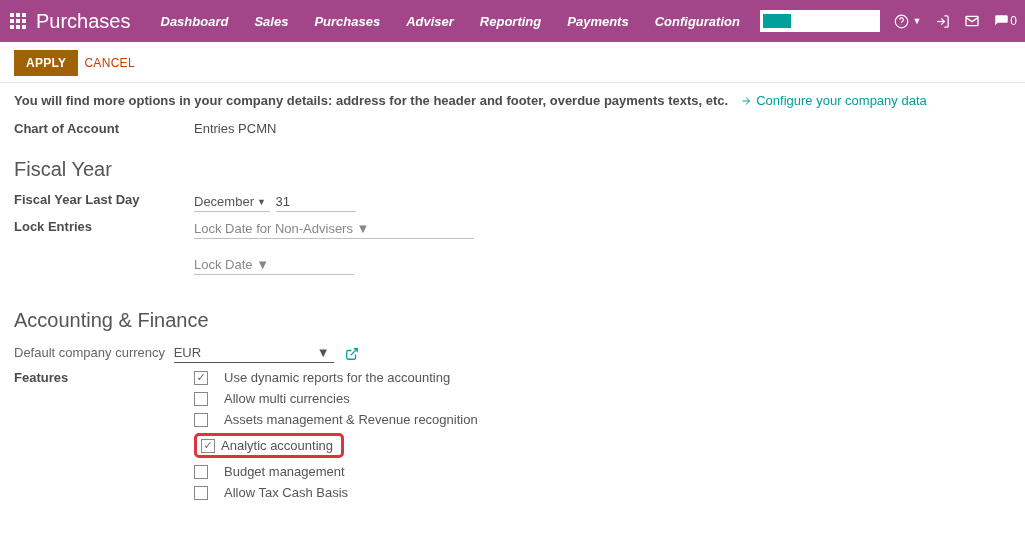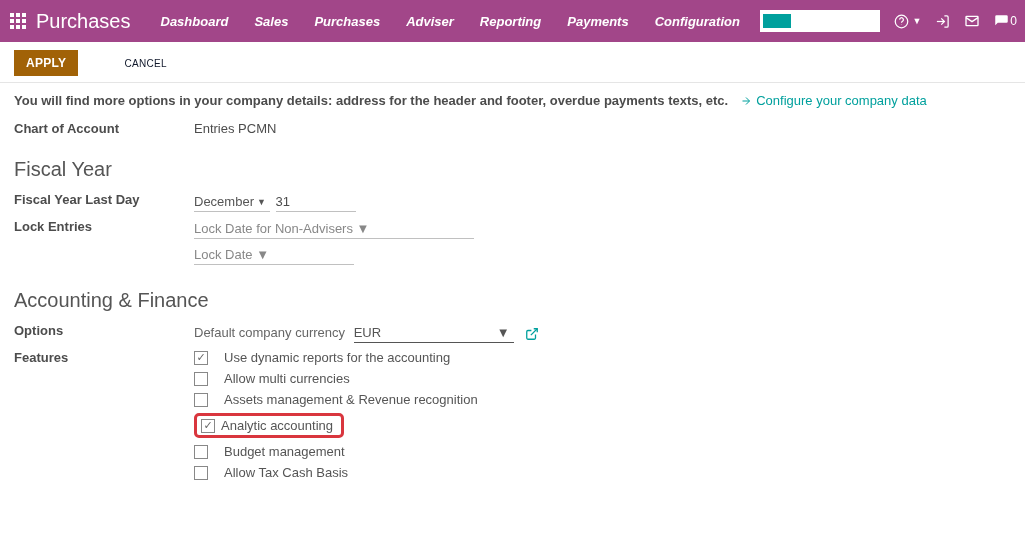--- a/index.html
+++ b/index.html
@@ -14,35 +14,35 @@
   .nav-items a { color: #fff; text-decoration: none; font-size: 13px; font-weight: 700; cursor: pointer; }
   .top-right { display: flex; align-items: center; gap: 14px; }
   .searchbox { width: 120px; height: 22px; background: #fff; border: 1px solid #fff; display: flex; align-items: center; }
   .searchbox .bar { width: 28px; height: 14px; background: #00a09d; margin-left: 2px; }
   .icon-btn { color: #fff; cursor: pointer; display: flex; align-items: center; font-size: 14px; }
   .caret-down { margin-left: 3px; font-size: 9px; }
   
   
   .btn-row { padding: 8px 14px 6px 14px; display: flex; align-items: center; border-bottom: 1px solid #e5e5e5; }
   .btn-apply { background: #a16207; color: #fff; border: none; padding: 6px 12px; font-size: 12px; font-weight: 700; cursor: pointer; margin-right: 6px; letter-spacing: 0.3px; }
-  .btn-cancel { color: #0f172a; background: none; border: none; font-size: 10px; cursor: pointer; letter-spacing: 0.3px; margin-left: 40px; }
+  .btn-cancel { color: #c2410c; background: none; border: none; font-size: 12px; cursor: pointer; letter-spacing: 0.3px; }
   
   
   .info-line { padding: 10px 14px 4px 14px; display: flex; align-items: flex-end; gap: 12px; }
   .info-text { font-weight: 700; color: #4c4c4c; }
   .config-link { color: #00a09d; text-decoration: none; display: inline-flex; align-items: center; gap: 4px; cursor: pointer; }
   .config-link svg { width: 12px; height: 12px; }
   
   
   .content { padding: 6px 14px 10px 14px; }
   .section-title { font-size: 20px; color: #555; margin: 18px 0 8px 0; font-weight: 400; }
   .form-row { display: flex; margin-bottom: 4px; min-height: 22px; align-items: flex-start; }
   .row-label { width: 180px; font-weight: 700; color: #4c4c4c; padding-top: 3px; font-size: 13px; }
   .row-value { flex: 1; padding-top: 3px; }
-  .row-value.stacked > * { display: block; margin-bottom: 6px; }
+  .row-value.stacked > * { display: block; margin-bottom: 16px; }
   
   .select-like { display: inline-flex; align-items: center; border-bottom: 1px solid #c0c0c0; padding: 2px 4px 2px 0; color: #555; cursor: pointer; }
   .select-like .sc { margin-left: 3px; font-size: 9px; color: #555; }
   .text-under { display: inline-block; border-bottom: 1px solid #c0c0c0; min-width: 80px; padding: 2px 0; text-align: left; margin-left: 2px; }
   .wide-input { display: inline-flex; align-items: center; border-bottom: 1px solid #c0c0c0; width: 280px; justify-content: space-between; padding: 2px 4px 2px 0; color: #888; cursor: pointer; }
   .wide-input.short { width: 160px; }
   .eur-field { display: inline-flex; align-items: center; border-bottom: 1px solid #555; width: 160px; justify-content: space-between; padding: 2px 4px 2px 0; color: #555; cursor: pointer; margin-left: 4px; gap: 27px; }
   .inline-label { color: #666; margin-right: 1px; }
   .ext-link { color: #00a09d; margin-left: 8px; cursor: pointer; }
   
@@ -158,21 +158,20 @@
       </span>
       <span class="wide-input short">
         <span>Lock Date</span>
         <span class="sc">▼</span>
       </span>
     </div>
   </div>
 
   <div class="section-title">Accounting &amp; Finance</div>
   <div class="form-row">
-    <div class="row-label">Options</div>
     <div class="row-value">
       <span class="inline-label">Default company currency</span>
       <span class="eur-field">
         <span>EUR</span>
         <span class="sc">▼</span>
       </span>
       <span class="ext-link">
         <svg width="14" height="14" viewBox="0 0 24 24" fill="none" stroke="#00a09d" stroke-width="2.2">
             <path d="M18 13v6a2 2 0 0 1-2 2H5a2 2 0 0 1-2-2V8a2 2 0 0 1 2-2h6"></path>
             <polyline points="15 3 21 3 21 9"></polyline>

